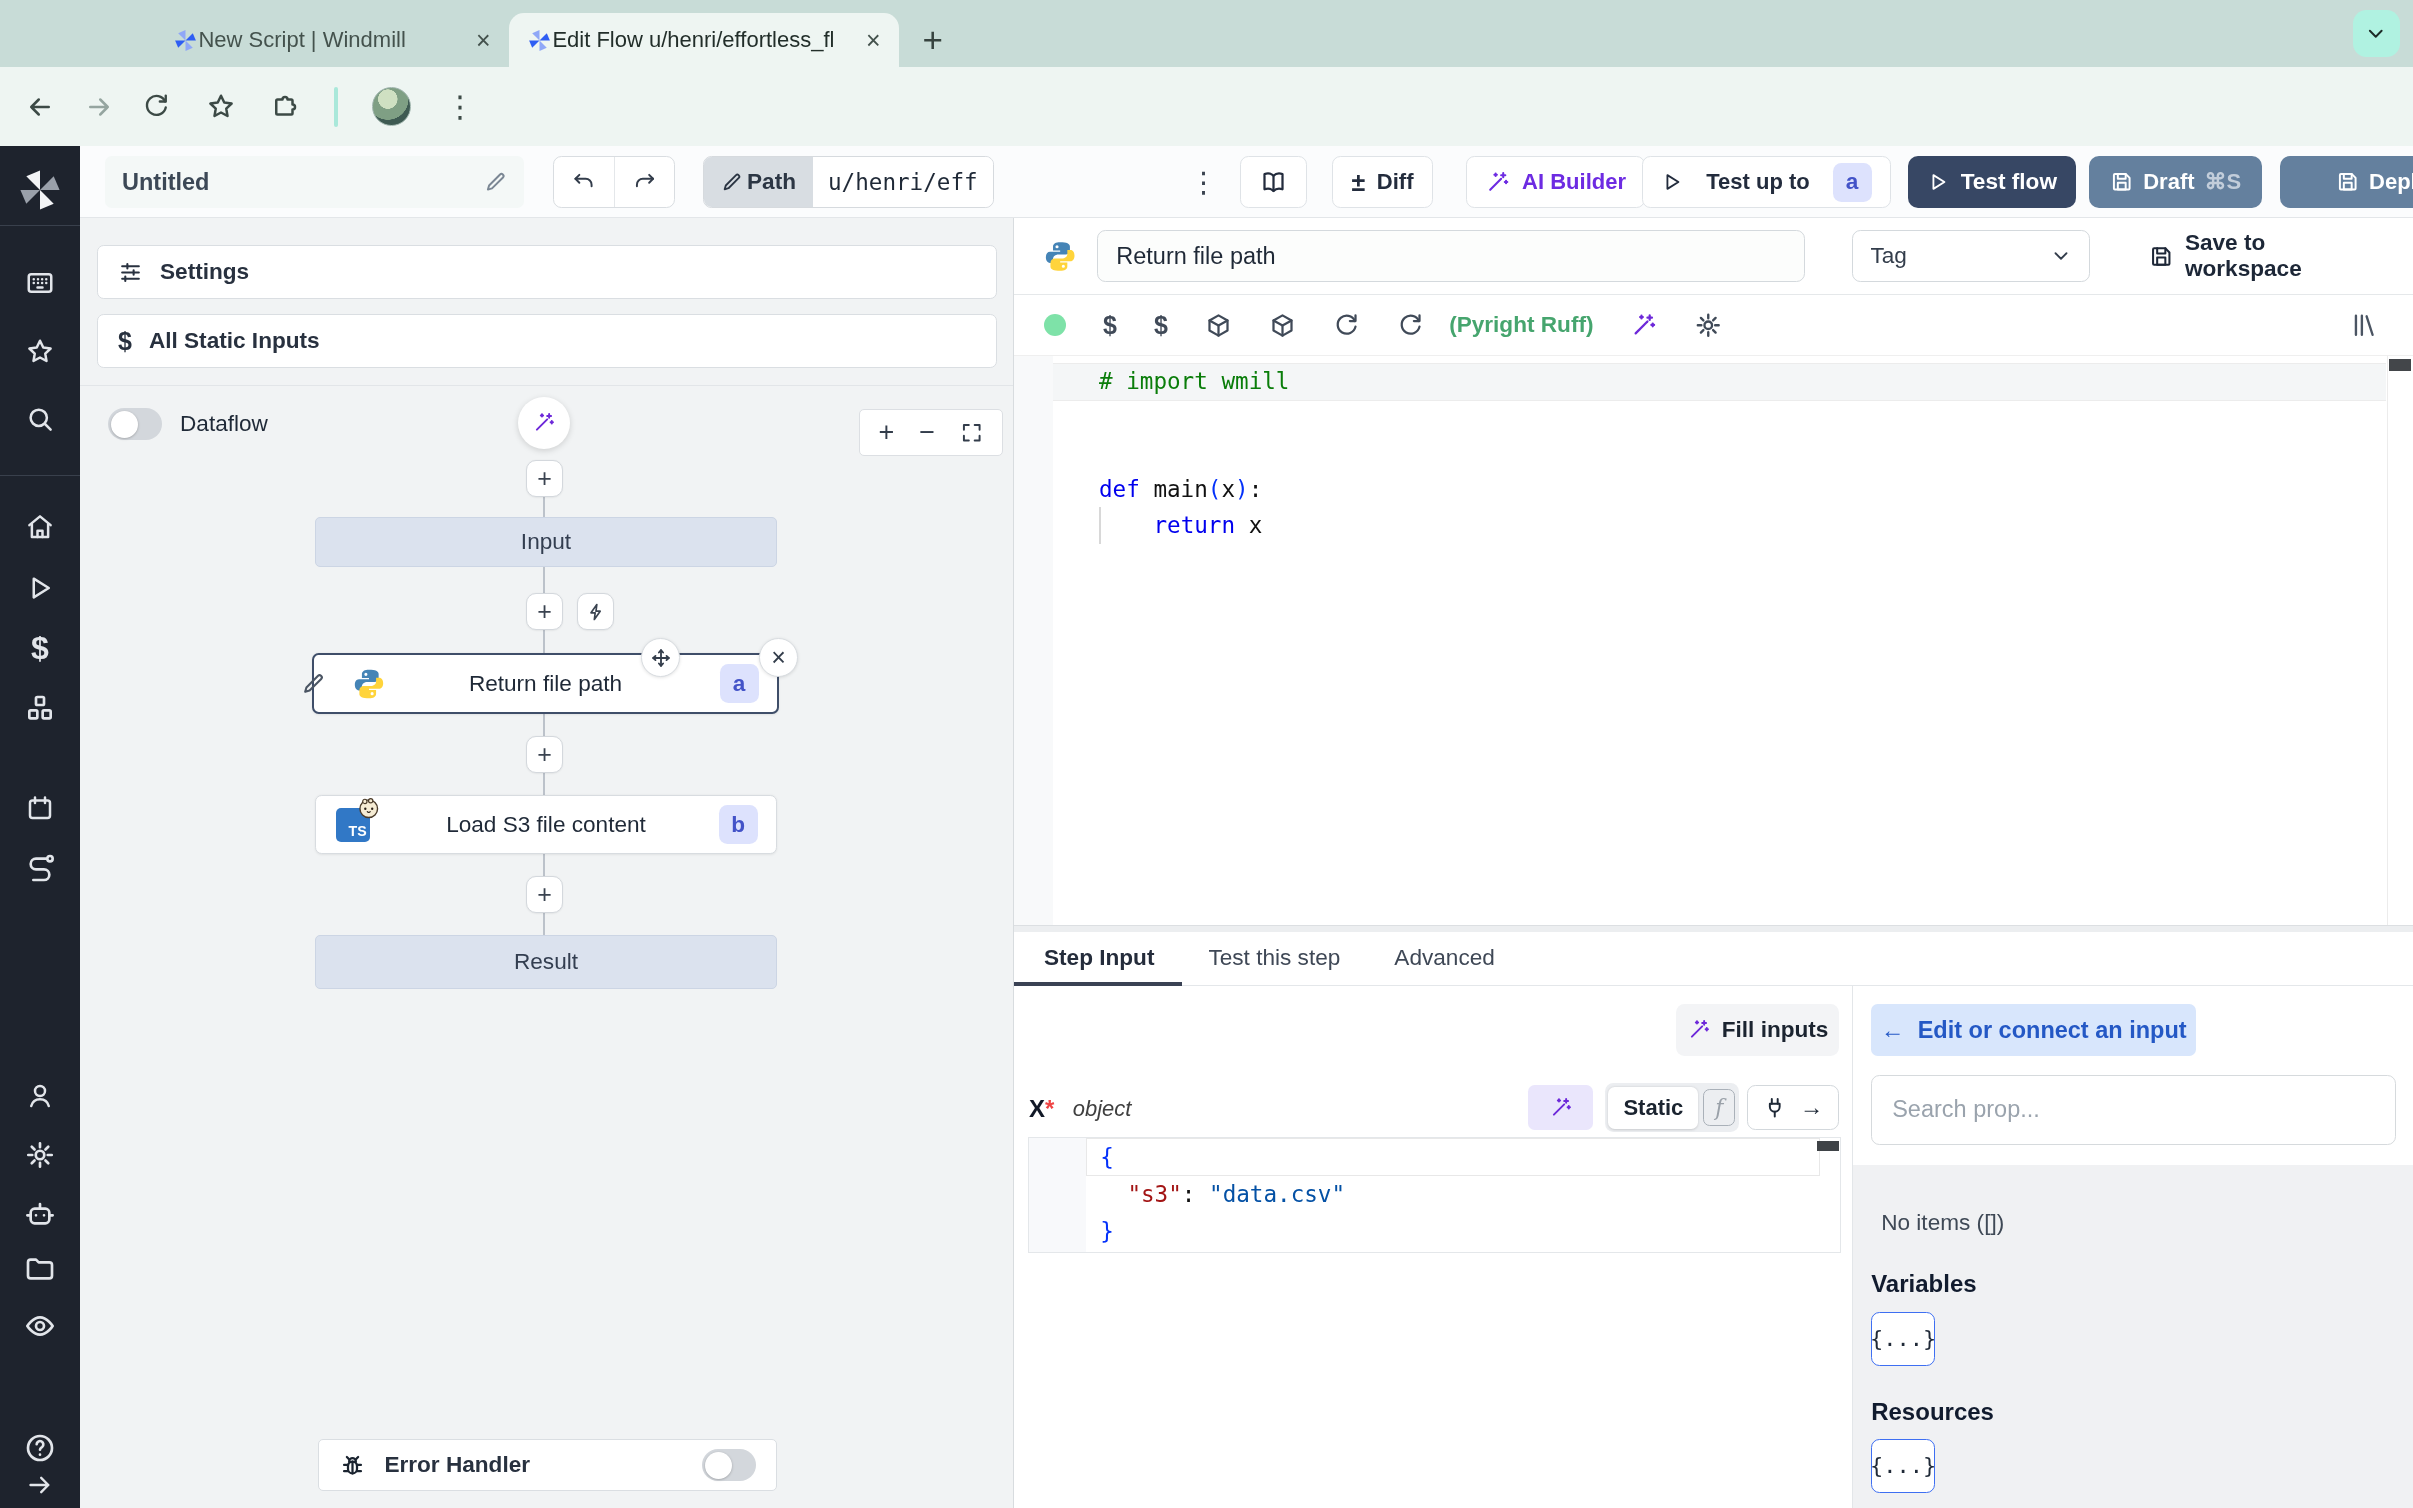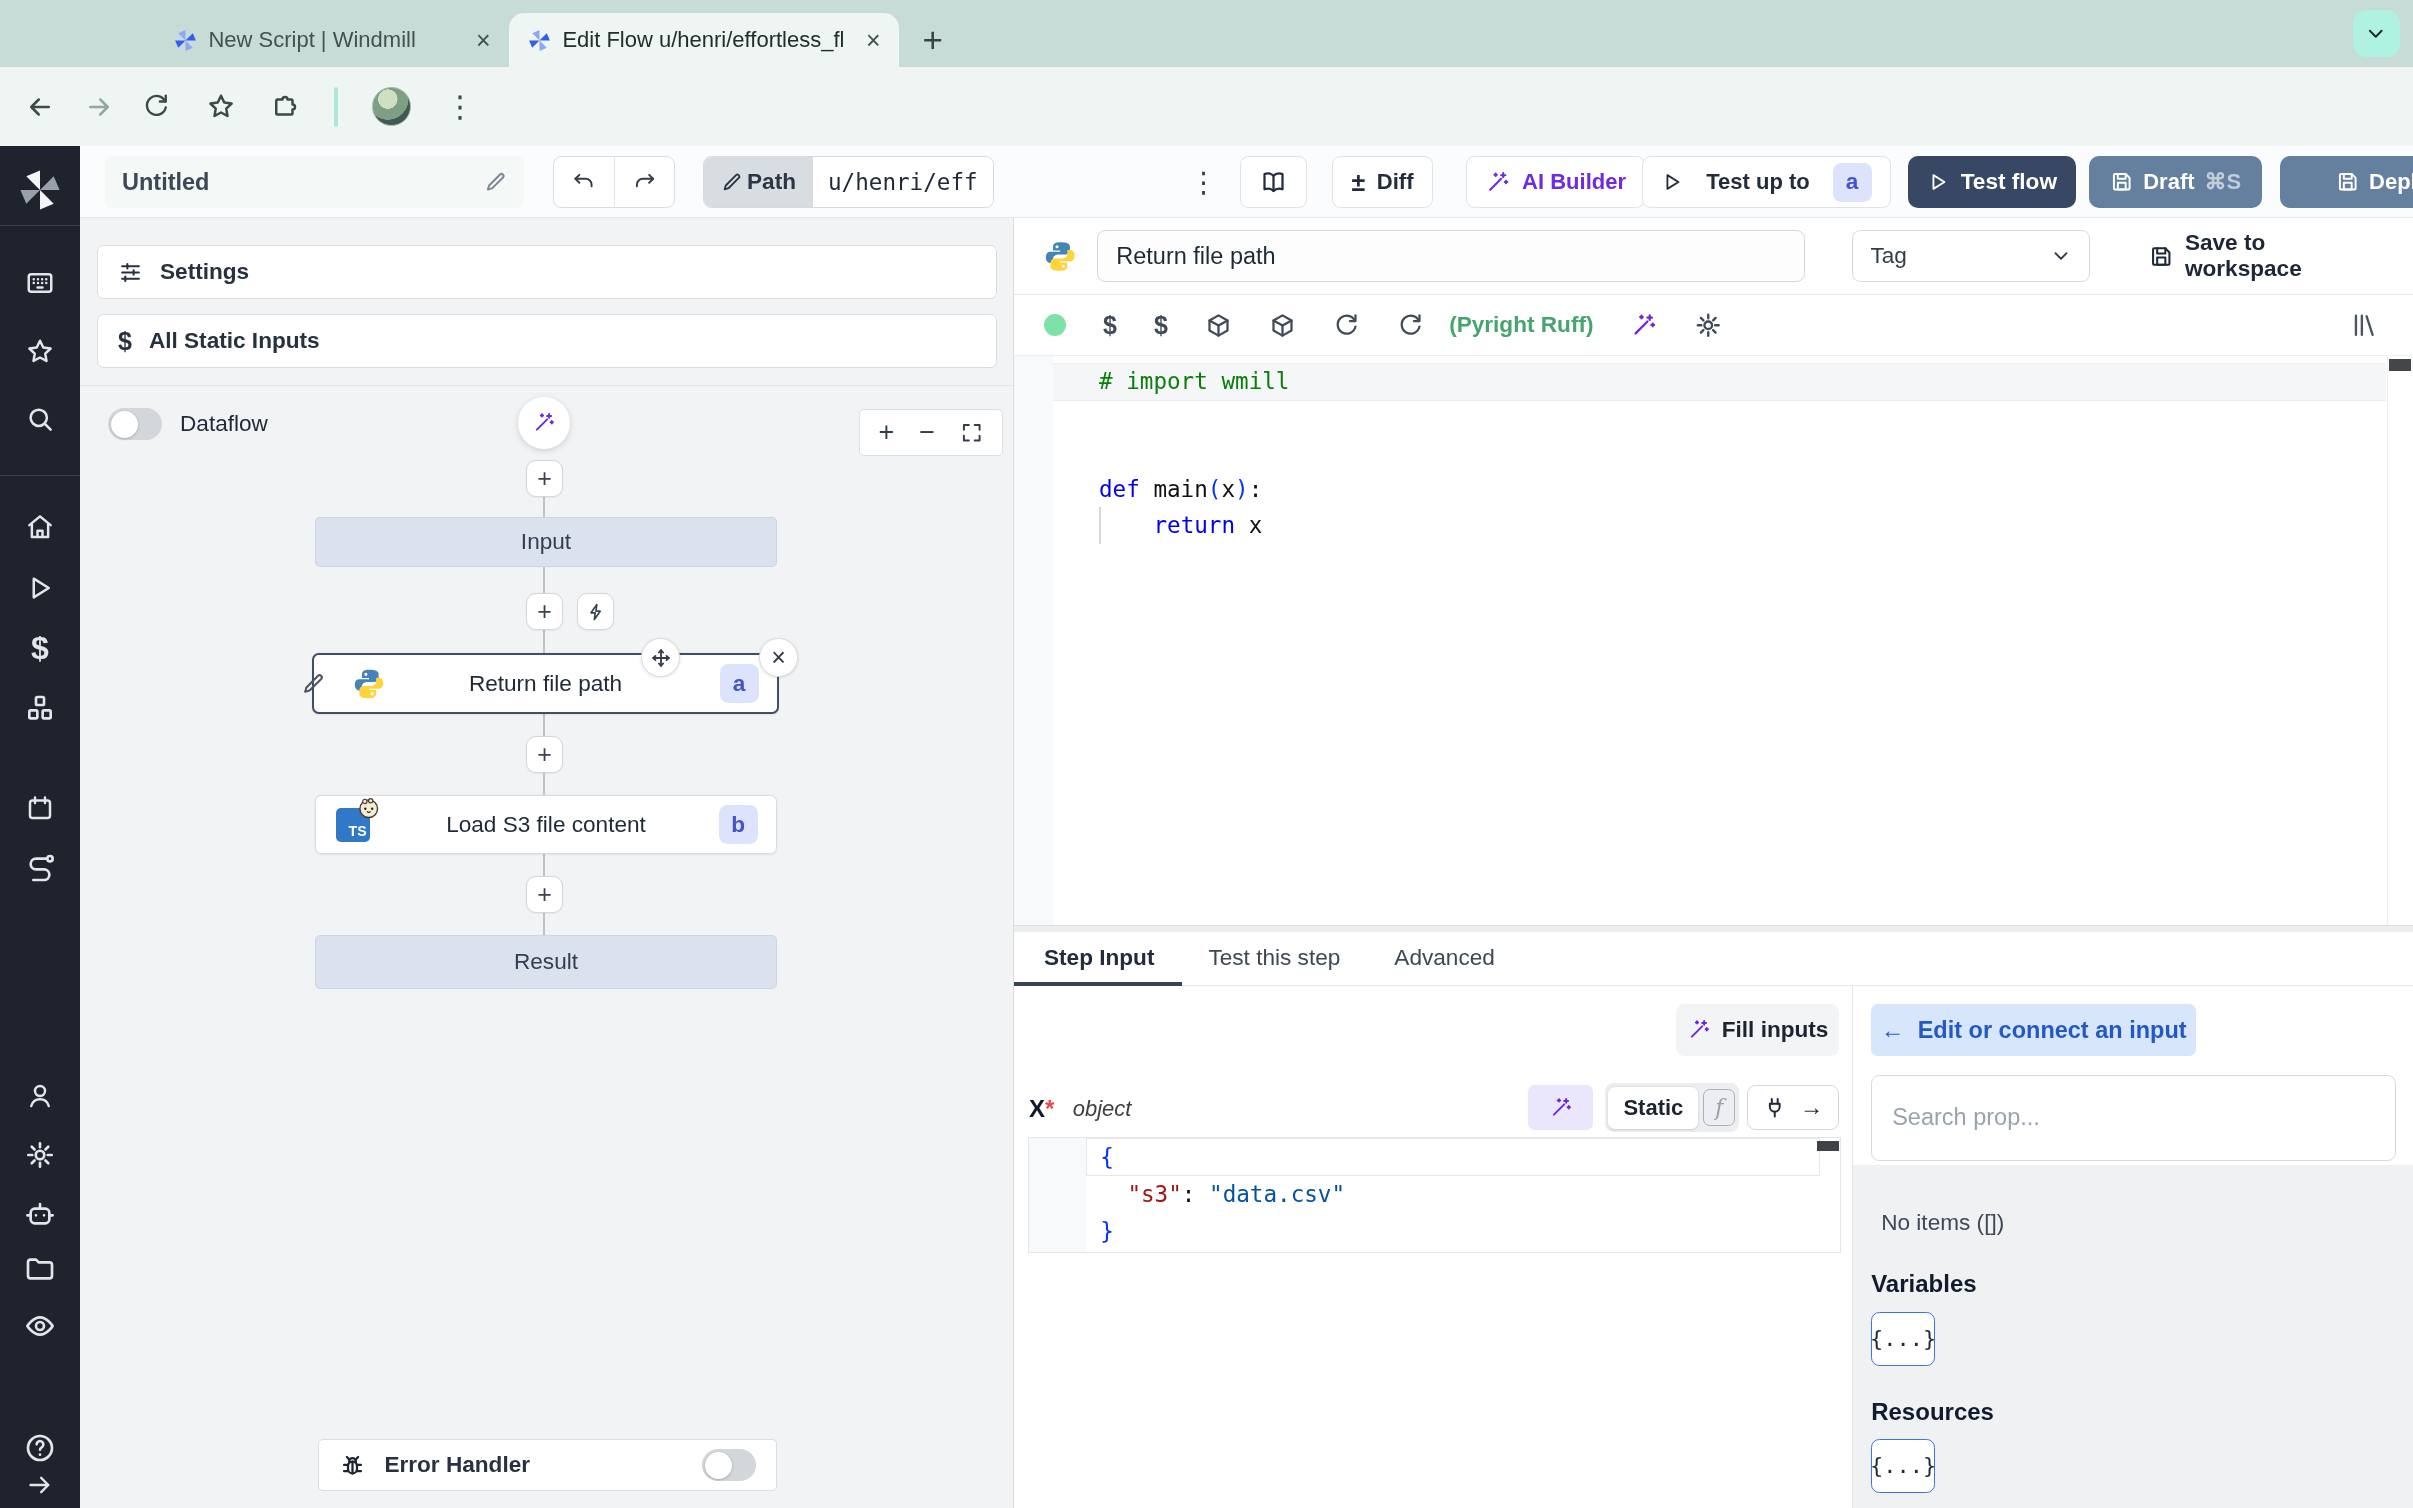--- a/index.html
+++ b/index.html
@@ -4,21 +4,21 @@
 <style>
   * { margin:0; padding:0; box-sizing:border-box; }
   html,body { width:2413px; height:1508px; overflow:hidden; background:#fff;
     font-family:"Liberation Sans", sans-serif; color:#1f2937; }
   .mono { font-family:"DejaVu Sans Mono", monospace; }
   svg { display:block; }
   .ic { stroke:currentColor; fill:none; stroke-width:2; stroke-linecap:round; stroke-linejoin:round; }
 
   
   .tabbar { height:67px; background:#c8dcd7; position:relative; display:flex; align-items:flex-end; padding-left:155px; }
-  .tab { height:54px; display:flex; align-items:center; gap:10px; padding:0 18.4px; font-size:22px; color:#44524d; width:354px; }
+  .tab { height:54px; display:flex; align-items:center; gap:0; padding:0 18.4px; font-size:22px; color:#44524d; width:354px; }
   .tab .title { flex:1; white-space:nowrap; overflow:hidden; }
   .tab .close { font-size:25px; color:#44524d; cursor:pointer; }
   .tab.active { background:#eef5f2; border-radius:15px 15px 0 0; color:#222e2a; width:390px; }
   .newtab { font-size:35px; color:#36433f; margin:0 0 10px 23.5px; line-height:1; }
   .chev-pill { position:absolute; right:13.4px; top:10px; width:47px; height:47px; border-radius:13.4px; background:#b0f2e1; display:flex; align-items:center; justify-content:center; color:#1d2b27; }
 
   .urlbar { height:79px; background:#eef5f2; display:flex; align-items:center; padding:0 25px; gap:28.5px; }
   .nav-ic { color:#3c4a46; }
   .nav-ic.dim { color:#95a5a0; }
   .url-pill { width:1886px; height:52px; background:#dbe9e4; border-radius:26px; display:flex; align-items:center; gap:18.4px; padding:0 8.4px; }
@@ -125,21 +125,21 @@
   .json-box { position:absolute; left:14.2px; top:151px; width:813px; height:116px; border:0.8px solid #e4e7ea; background:#fff; }
   .json-gutter { position:absolute; left:0; top:0; bottom:0; width:57px; background:#f8f9fb; }
   .json-lines { position:absolute; left:71px; top:1.7px; font-size:22.6px; line-height:37px; white-space:pre; }
   .json-cur { position:absolute; left:57px; right:20px; top:0.8px; height:38px; border:0.8px solid #e8e8e8; }
   .json-thumb { position:absolute; right:1.7px; top:3.4px; width:22px; height:10px; background:#3f4347; }
   .tok-jbrace { color:#0431fa; }
   .tok-jkey { color:#a31515; }
   .tok-jval { color:#0451a5; }
 
   .connect-btn { position:absolute; left:18.4px; top:18.4px; width:325px; height:52px; background:#d8e6fc; border-radius:6.7px; display:flex; align-items:center; justify-content:center; gap:13.4px; font-size:23.5px; font-weight:600; color:#2458c5; }
-  .search-input { position:absolute; left:18.4px; top:89px; width:525px; height:86px; border:1.7px solid #d6dadd; border-radius:8.4px; font-size:23.5px; padding:0 20px; color:#1f2937; font-family:"Liberation Sans",sans-serif; background:#fff; }
+  .search-input { position:absolute; left:18.4px; top:89px; width:525px; height:70px; border:1.7px solid #d6dadd; border-radius:8.4px; font-size:23.5px; padding:0 20px; color:#1f2937; font-family:"Liberation Sans",sans-serif; background:#fff; }
   .search-input::placeholder { color:#9aa3ad; }
   .gray-list { position:absolute; left:0; right:0; top:179px; bottom:0; background:#f0f1f3; padding:23.5px 0 0 18.4px; }
   .sect-title { font-size:24px; font-weight:700; color:#111b2e; }
   .sect-empty { font-size:22.6px; color:#3f4956; margin:22px 0 0 10px; }
   .chip { width:64px; height:54px; border:1.7px solid #3e6ff2; border-radius:8.4px; background:#fff; display:flex; align-items:center; justify-content:center; font-size:22px; color:#1f2937; margin-top:13.4px; }
 </style>
 </head>
 <body>
 
 <div class="tabbar">

